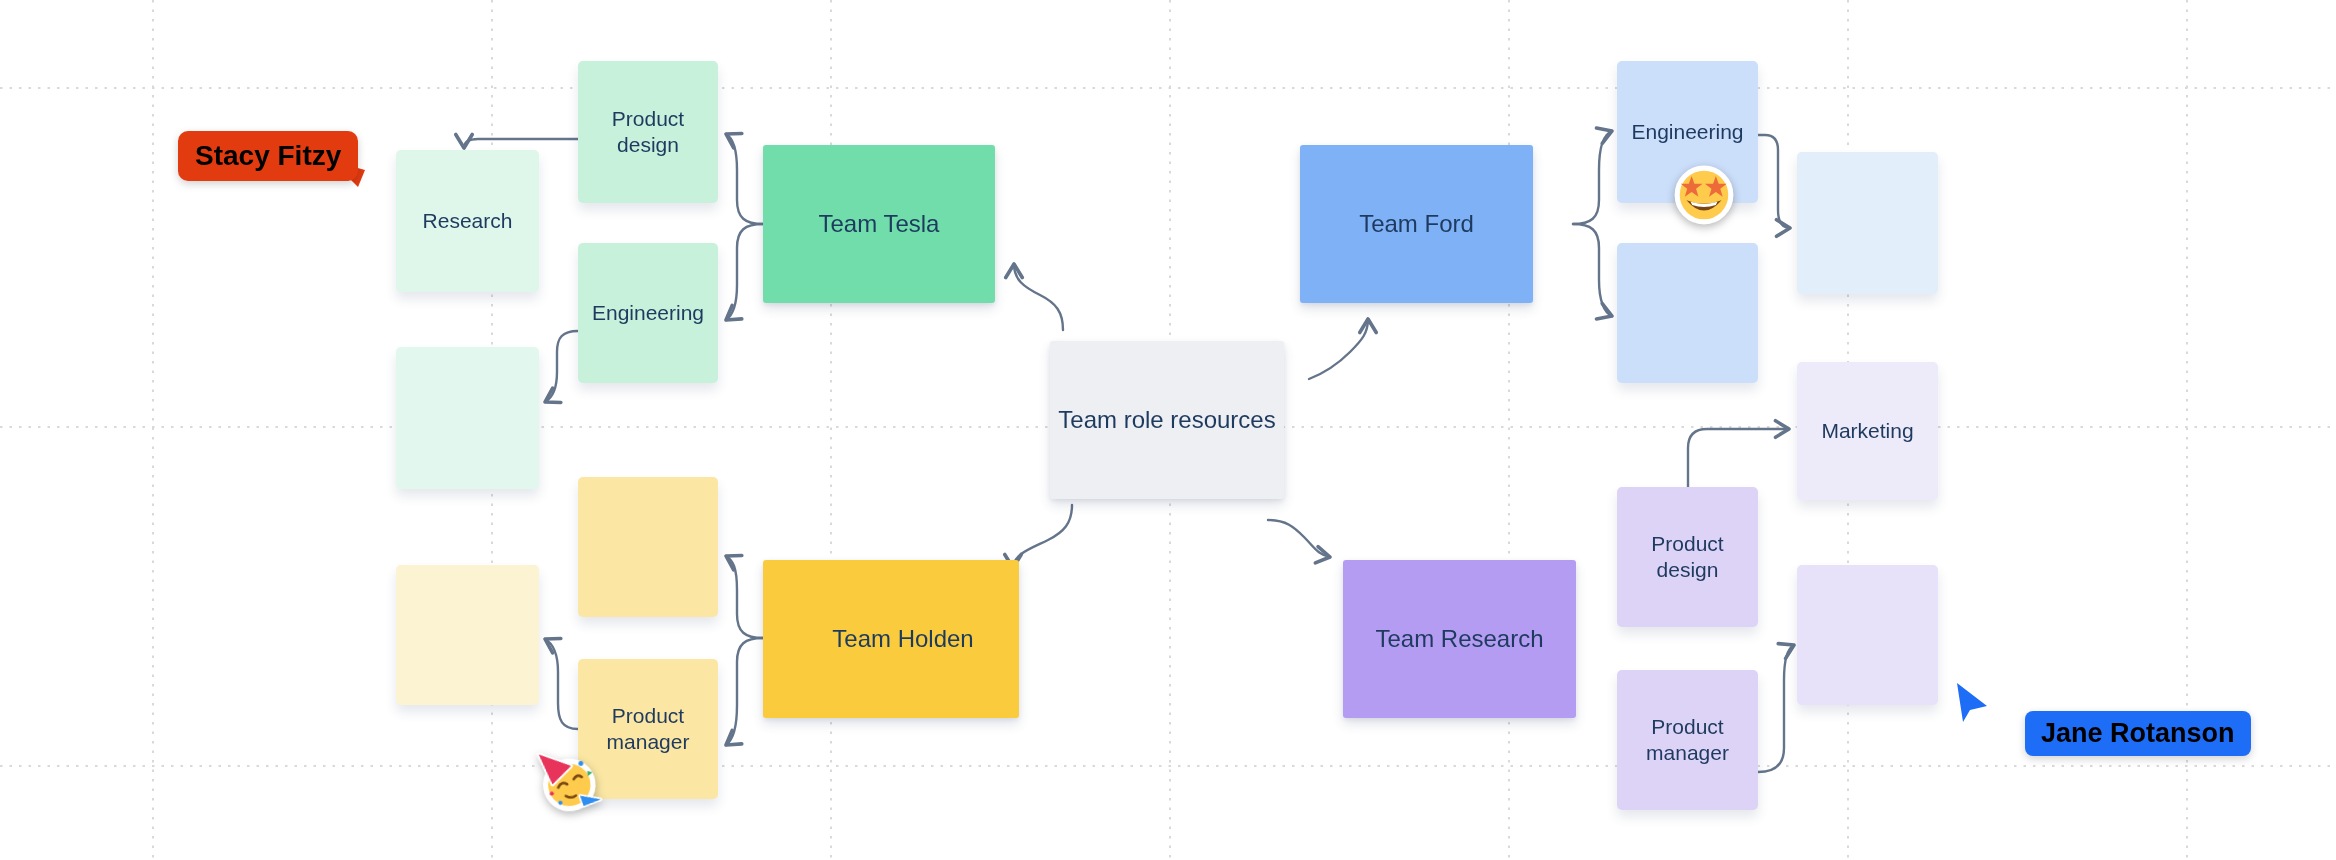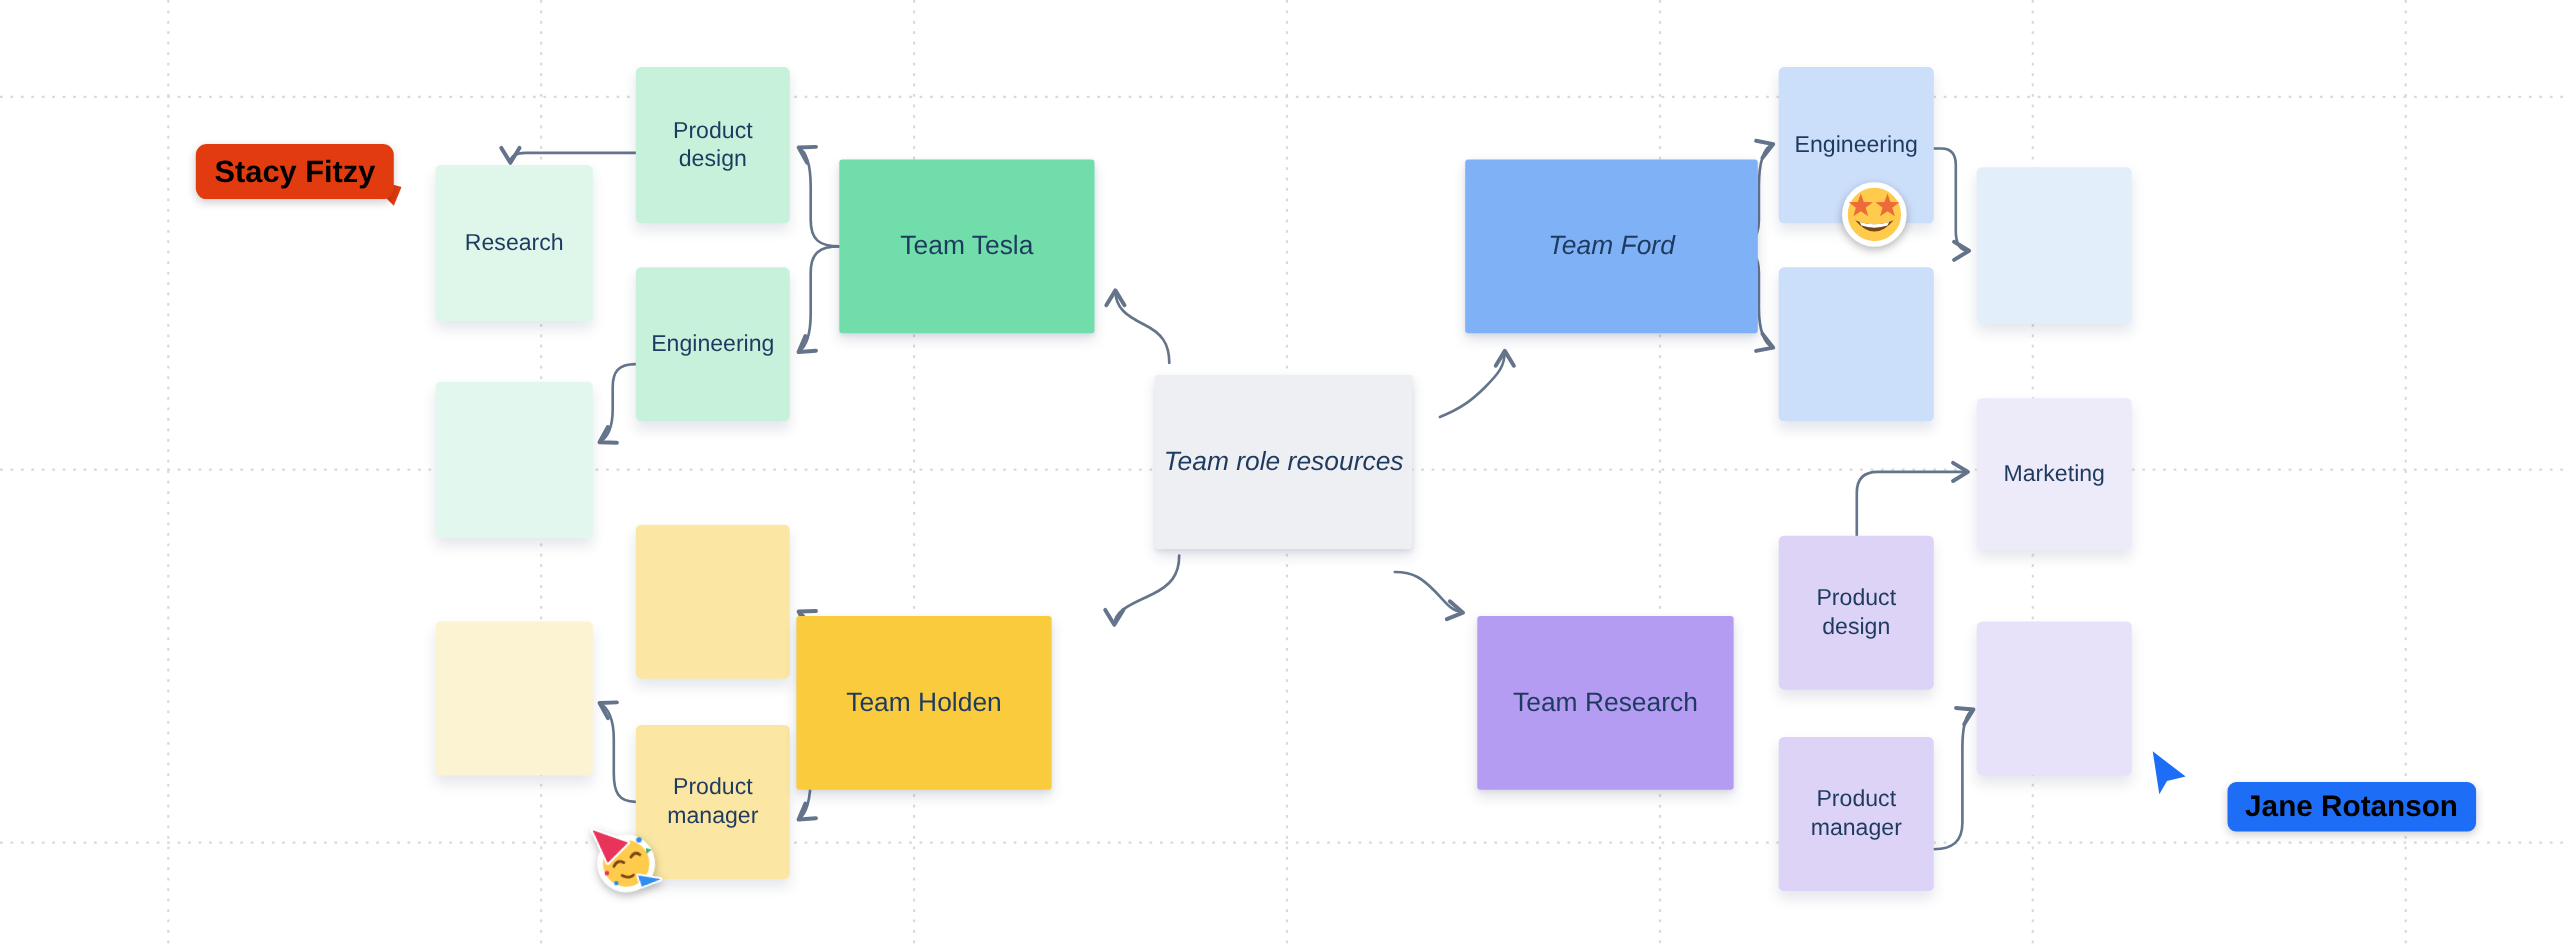--- a/index.html
+++ b/index.html
@@ -20,24 +20,24 @@
     position:absolute;
     display:flex;align-items:center;justify-content:center;
     text-align:center;
     z-index:3;
     border-radius:3px;
     box-shadow:0 6px 12px rgba(40,58,98,0.14), 0 2px 4px rgba(40,58,98,0.08);
     font-size:24px;line-height:1.2;
   }
   .team{width:232px;height:158px;}
   .t-tesla{left:763px;top:145px;}
-  .t-ford{left:1332px;top:145px;width:266px;font-style:italic;}
-  .t-holden{left:724px;top:560px;}
+  .t-ford{left:1300px;top:145px;width:233px;}
+  .t-holden{left:763px;top:560px;padding-left:24px;}
   .t-ferrari{left:1343px;top:560px;width:233px;}
-  .center-node{left:1050px;top:341px;width:234px;height:158px;font-style:italic;}
+  .center-node{left:1050px;top:341px;width:234px;height:158px;}
 
   
   .sticky{
     position:absolute;z-index:2;
     display:flex;align-items:center;justify-content:center;
     text-align:center;
     border-radius:5px;
     box-shadow:0 7px 12px rgba(40,58,98,0.12);
     font-size:21px;line-height:1.25;
     padding:6px;box-sizing:border-box;

